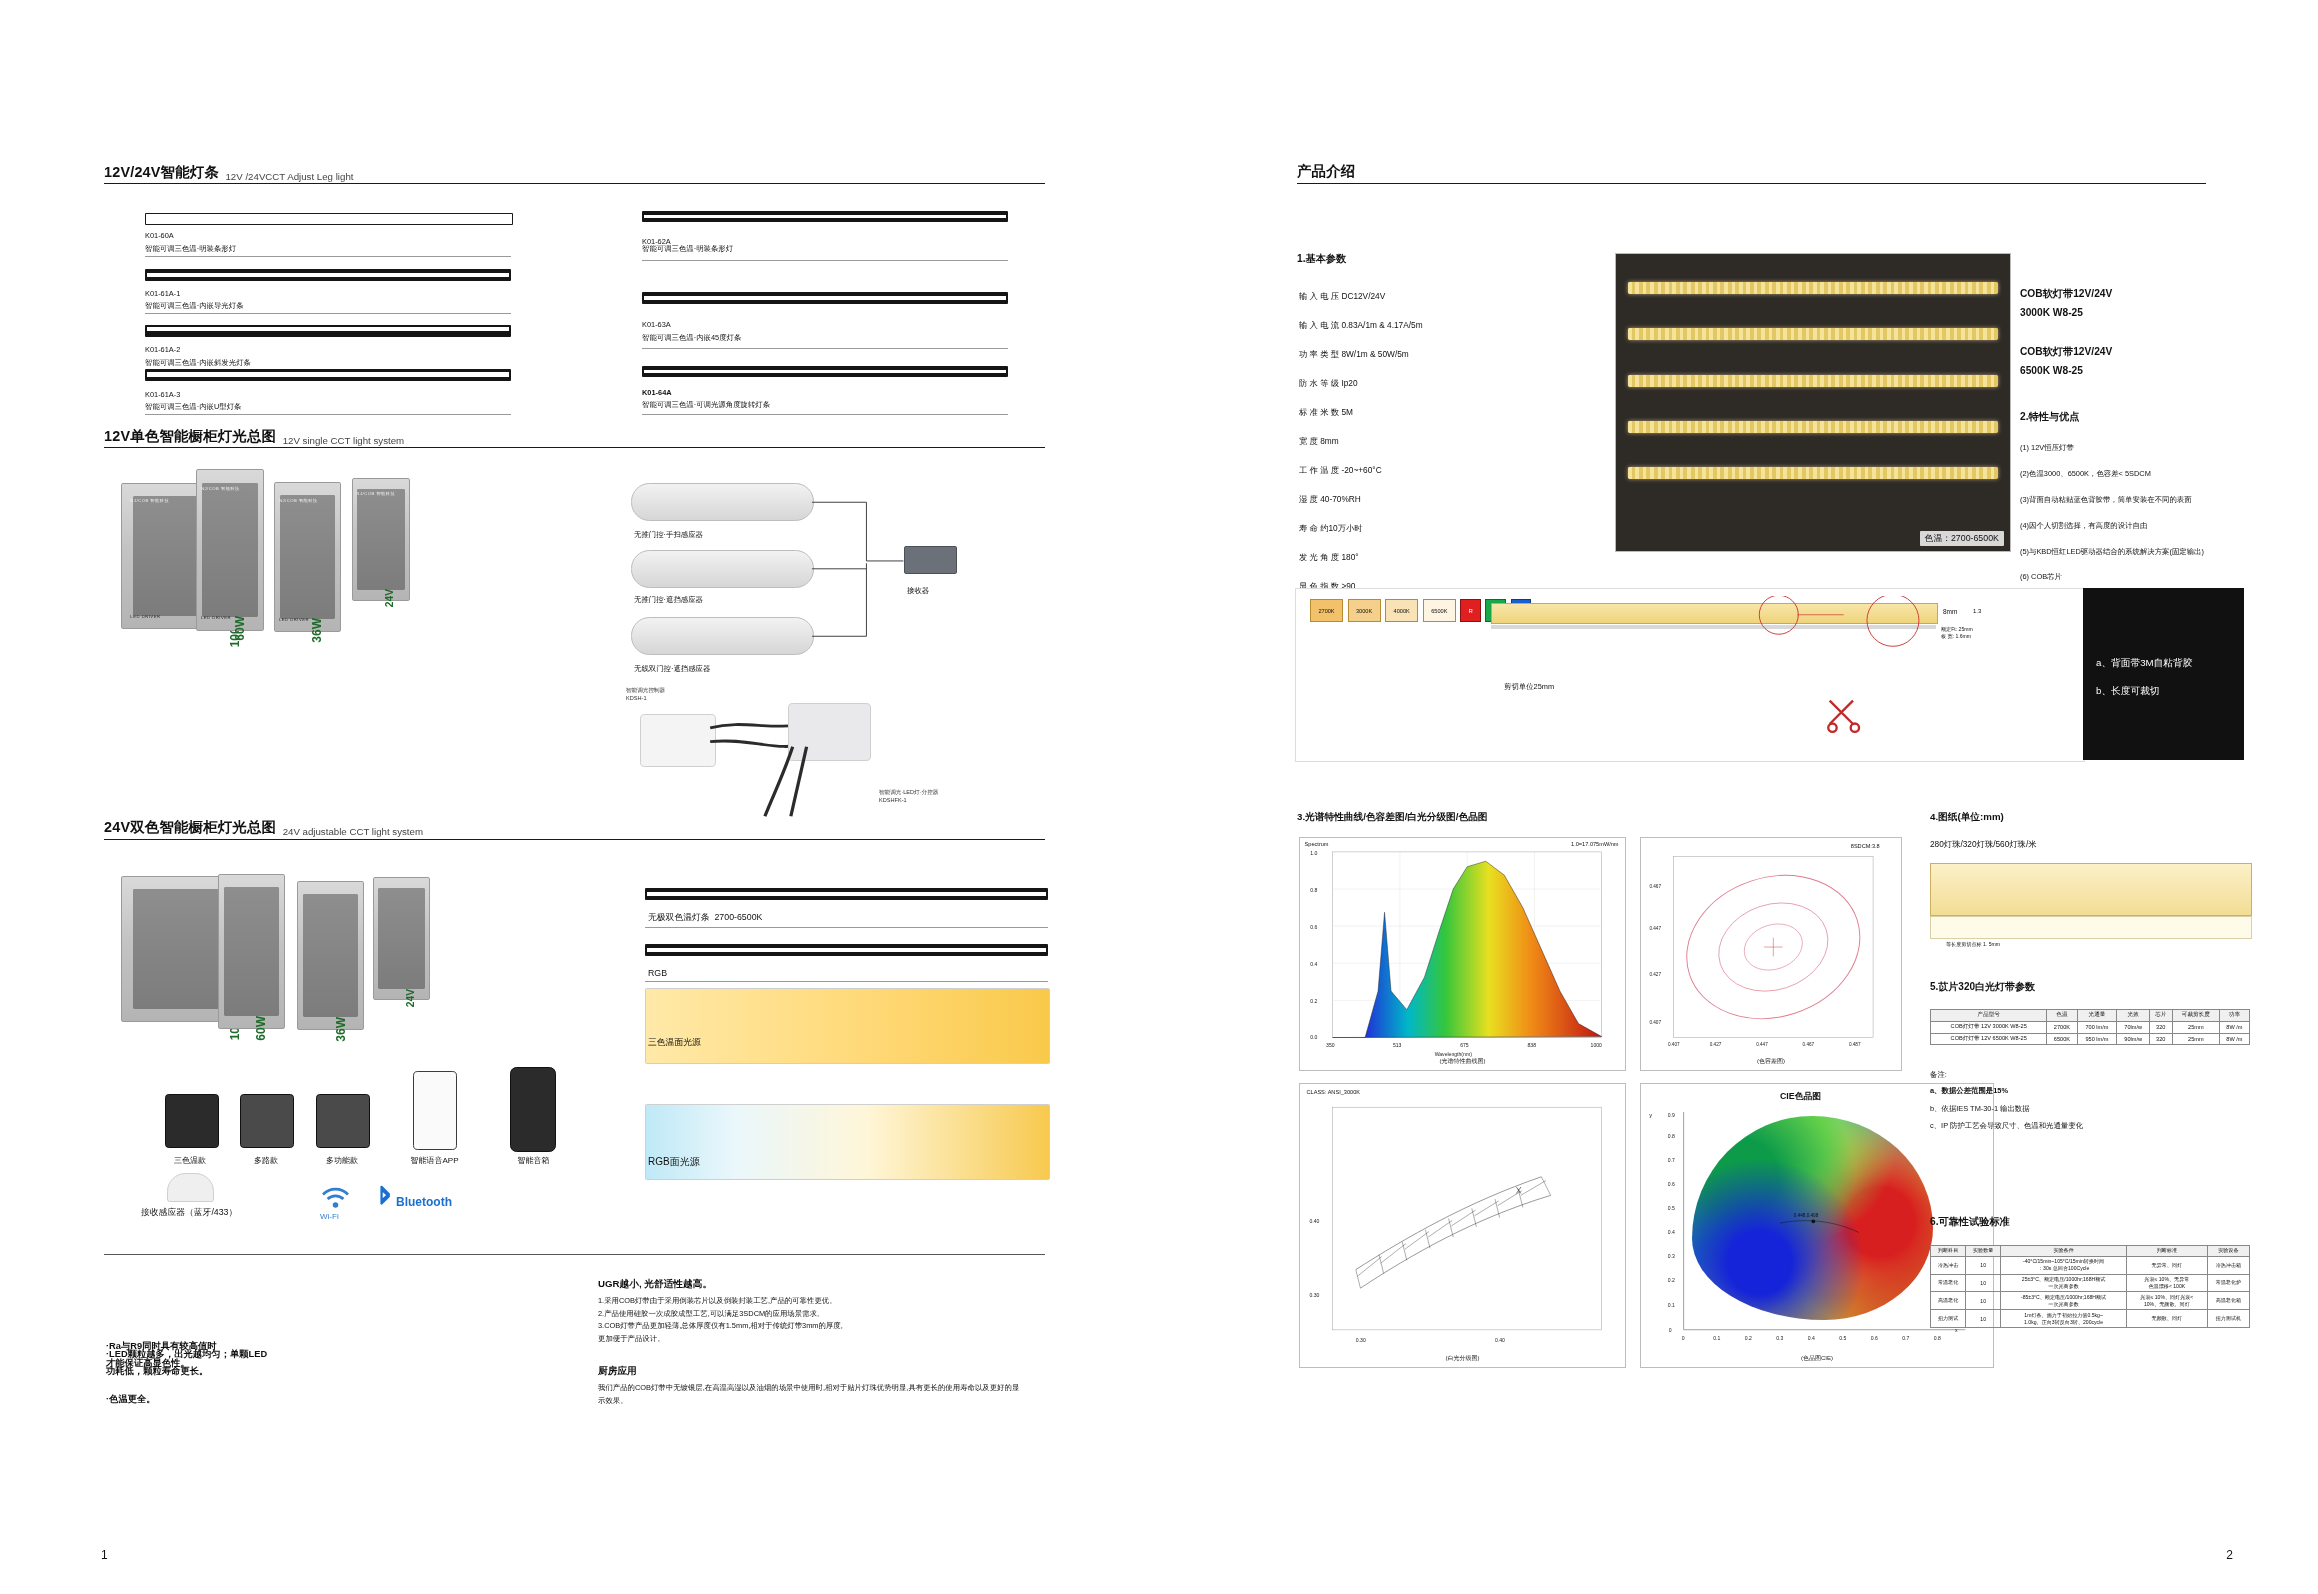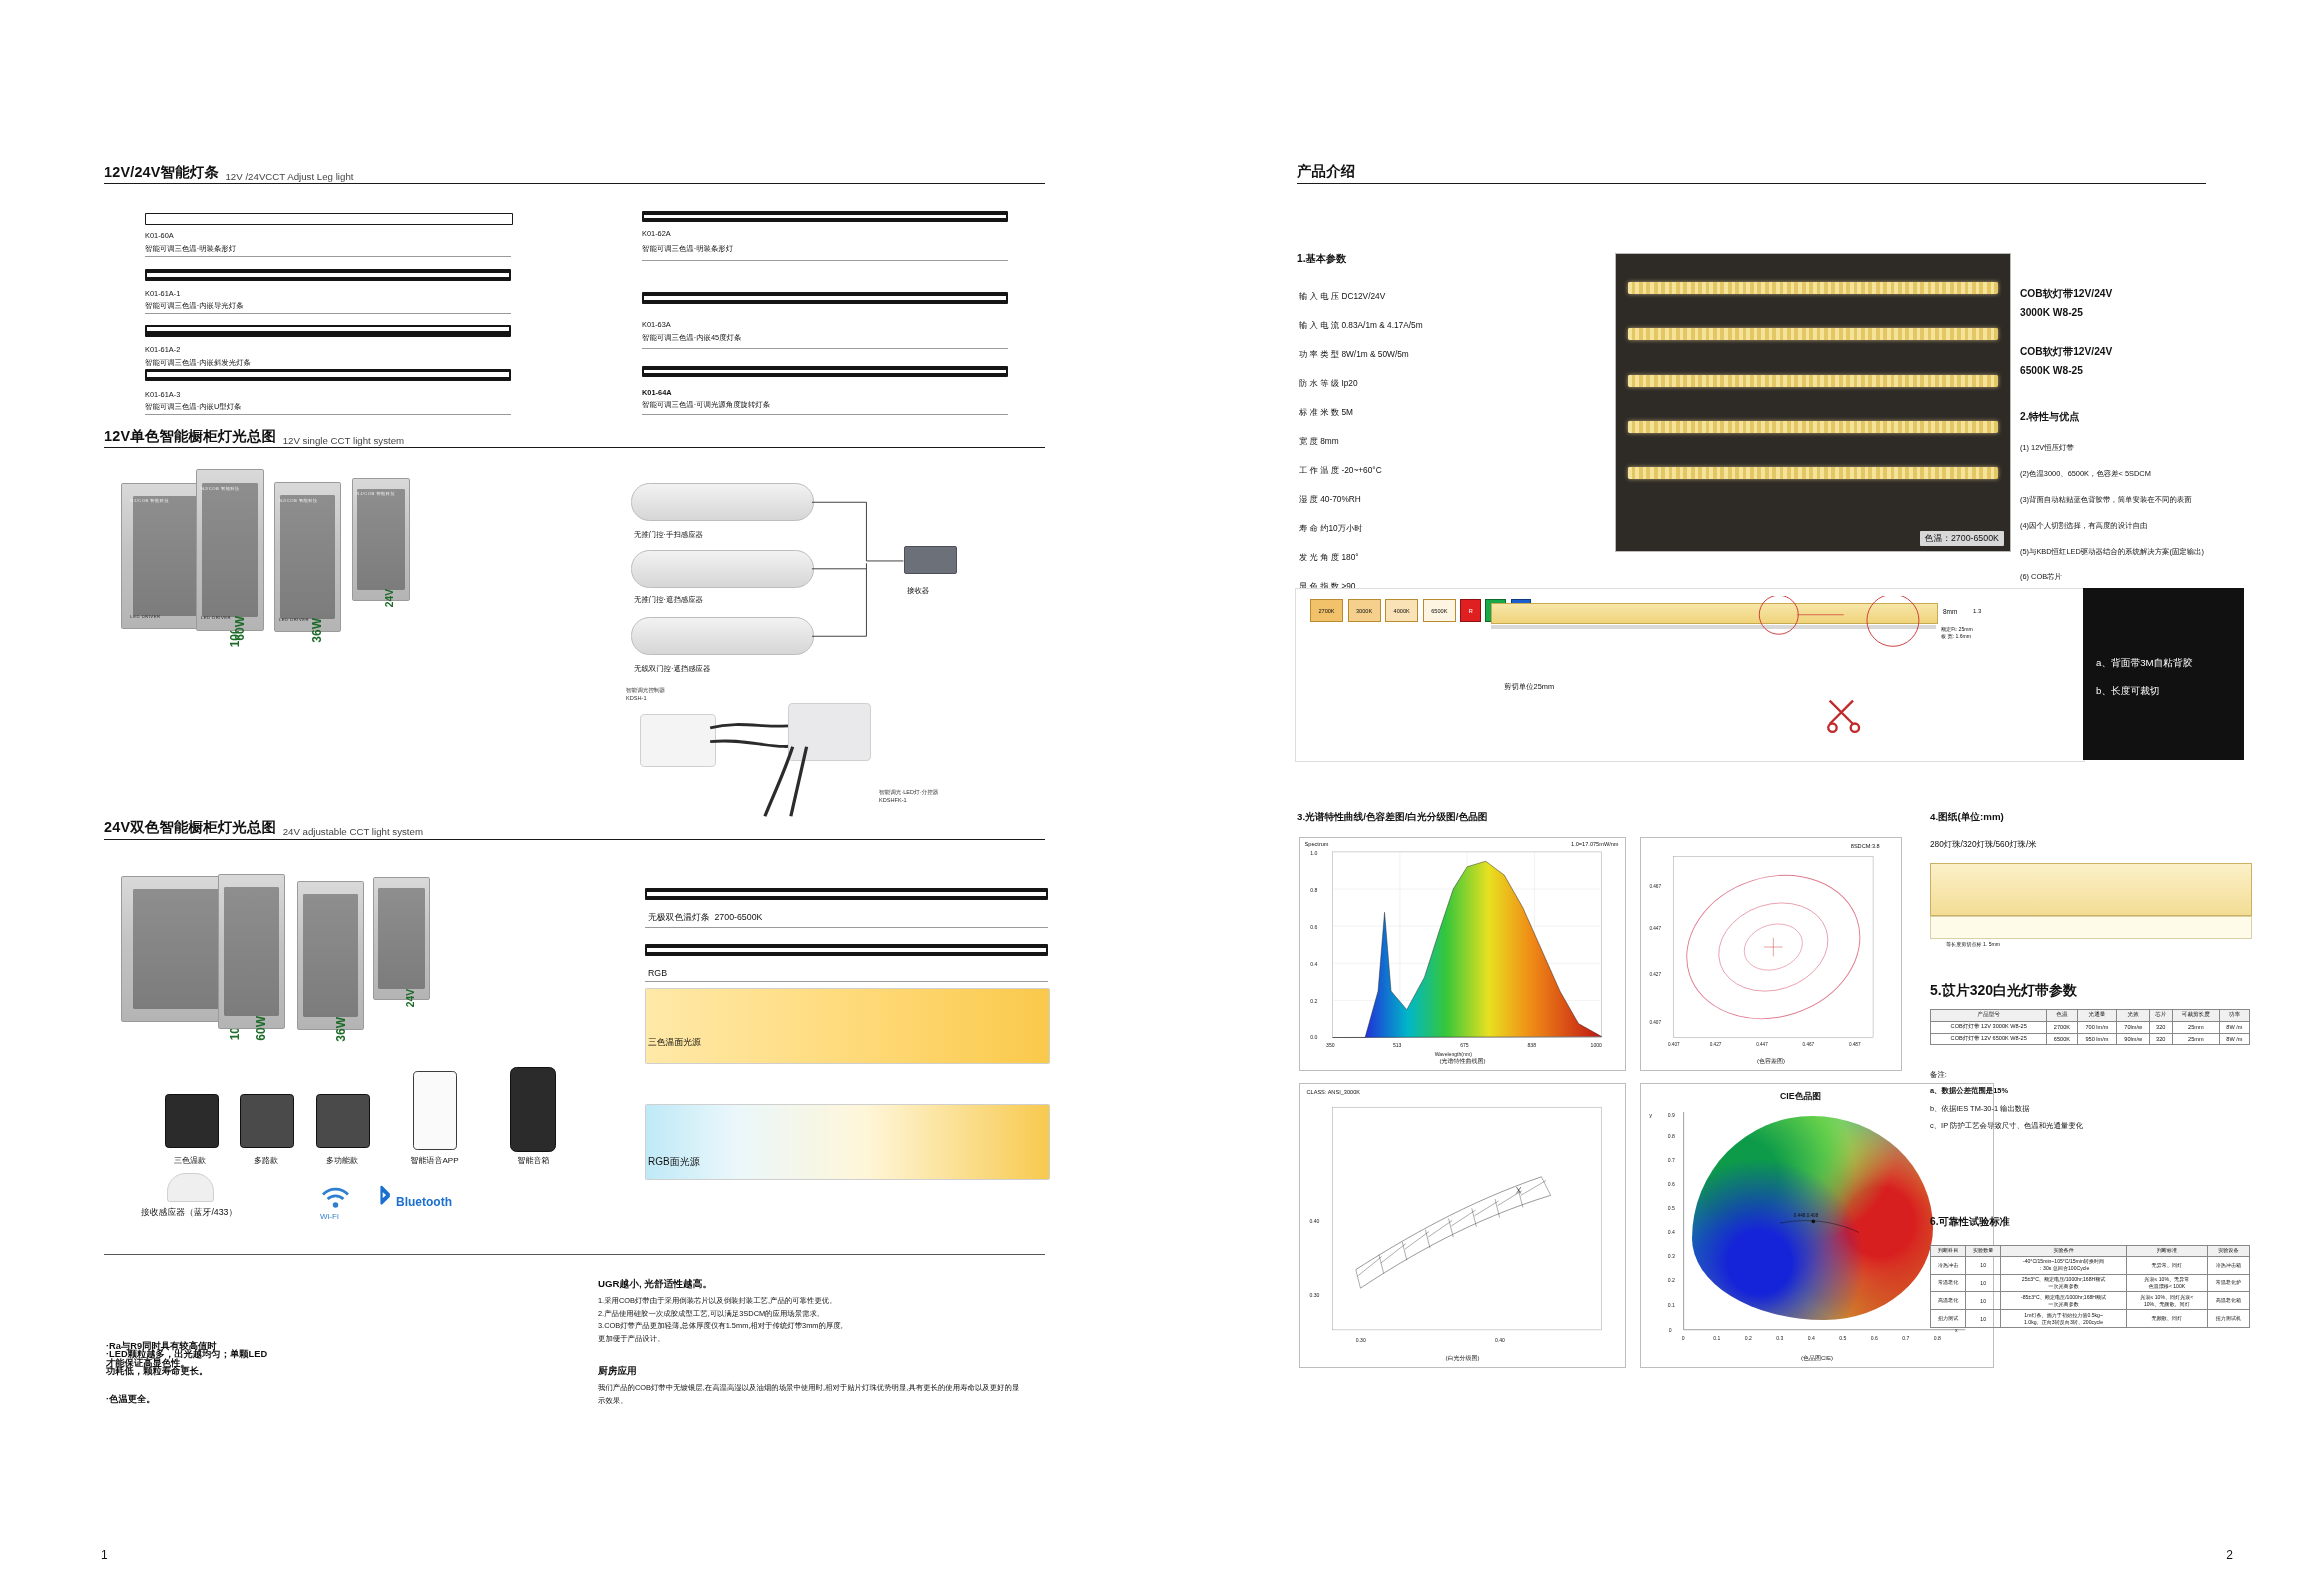--- a/index.html
+++ b/index.html
@@ -121,21 +121,21 @@
   <div class="strip strip-black" style="left:145px;top:369px;width:366px;height:12px;">
       <i style="display:block;height:5.1px;background:#fff;margin:3.2px 1.9px 0 1.9px;"></i>
     </div>
   <div class="lbl" style="left:145px;top:389px;">K01-61A-3</div>
   <div class="lbl" style="left:145px;top:401px;">智能可调三色温·内嵌U型灯条</div>
   <div class="thin-rule" style="left:145px;top:414px;width:366px;"></div>
 
   <div class="strip strip-black" style="left:642px;top:211px;width:366px;height:11px;">
       <i style="display:block;height:3.7px;background:#fff;margin:3.7px 1.9px 0 1.9px;"></i>
     </div>
-  <div class="lbl" style="left:642px;top:228px;">K01-62A</div>
+  <div class="lbl" style="left:642px;top:236px;">K01-62A</div>
   <div class="lbl" style="left:642px;top:243px;">智能可调三色温·明装条形灯</div>
   <div class="thin-rule" style="left:642px;top:260px;width:366px;"></div>
 
   <div class="strip strip-black" style="left:642px;top:292px;width:366px;height:12px;">
       <i style="display:block;height:4.2px;background:#fff;margin:3.7px 1.9px 0 1.9px;"></i>
     </div>
   <div class="lbl" style="left:642px;top:319px;">K01-63A</div>
   <div class="lbl" style="left:642px;top:332px;">智能可调三色温·内嵌45度灯条</div>
   <div class="thin-rule" style="left:642px;top:348px;width:366px;"></div>
 
@@ -525,21 +525,21 @@
     </svg>
     <div class="chart-cap" style="bottom:3.7px;">(色品图CIE)</div>
   </div>
 
   <div class="specbox h-bold" style="left:763px;top:809px;font-size:9.7px;text-align:center;">4.图纸(单位:mm)</div>
   <div class="specbox" style="left:763px;top:837px;font-size:8.3px;">280灯珠/320灯珠/560灯珠/米</div>
   <div style="position:absolute;left:763px;top:863px;width:320px;height:51px;background:linear-gradient(180deg,#fbf0c8,#f3dd95);border:0.5px solid #cbb061;"></div>
   <div style="position:absolute;left:763px;top:916px;width:320px;height:21.3px;background:#fffbe9;border:0.5px solid #d9d0aa;"></div>
   <div class="specbox" style="left:779px;top:940px;font-size:5.1px;">等长度剪切点标 1. 5mm</div>
 
-  <div class="specbox h-bold" style="left:763px;top:978px;font-size:14px;">5.苡片320白光灯带参数</div>
+  <div class="specbox h-bold" style="left:763px;top:978px;font-size:10px;">5.苡片320白光灯带参数</div>
   <table class="spec" style="left:763px;top:1009px;width:320px;">
     <tbody>
         <tr>
       <th>产品型号</th>
       <th>色温</th>
       <th>光通量</th>
       <th>光效</th>
       <th>芯片</th>
       <th>可裁剪长度</th>
       <th>功率</th>

